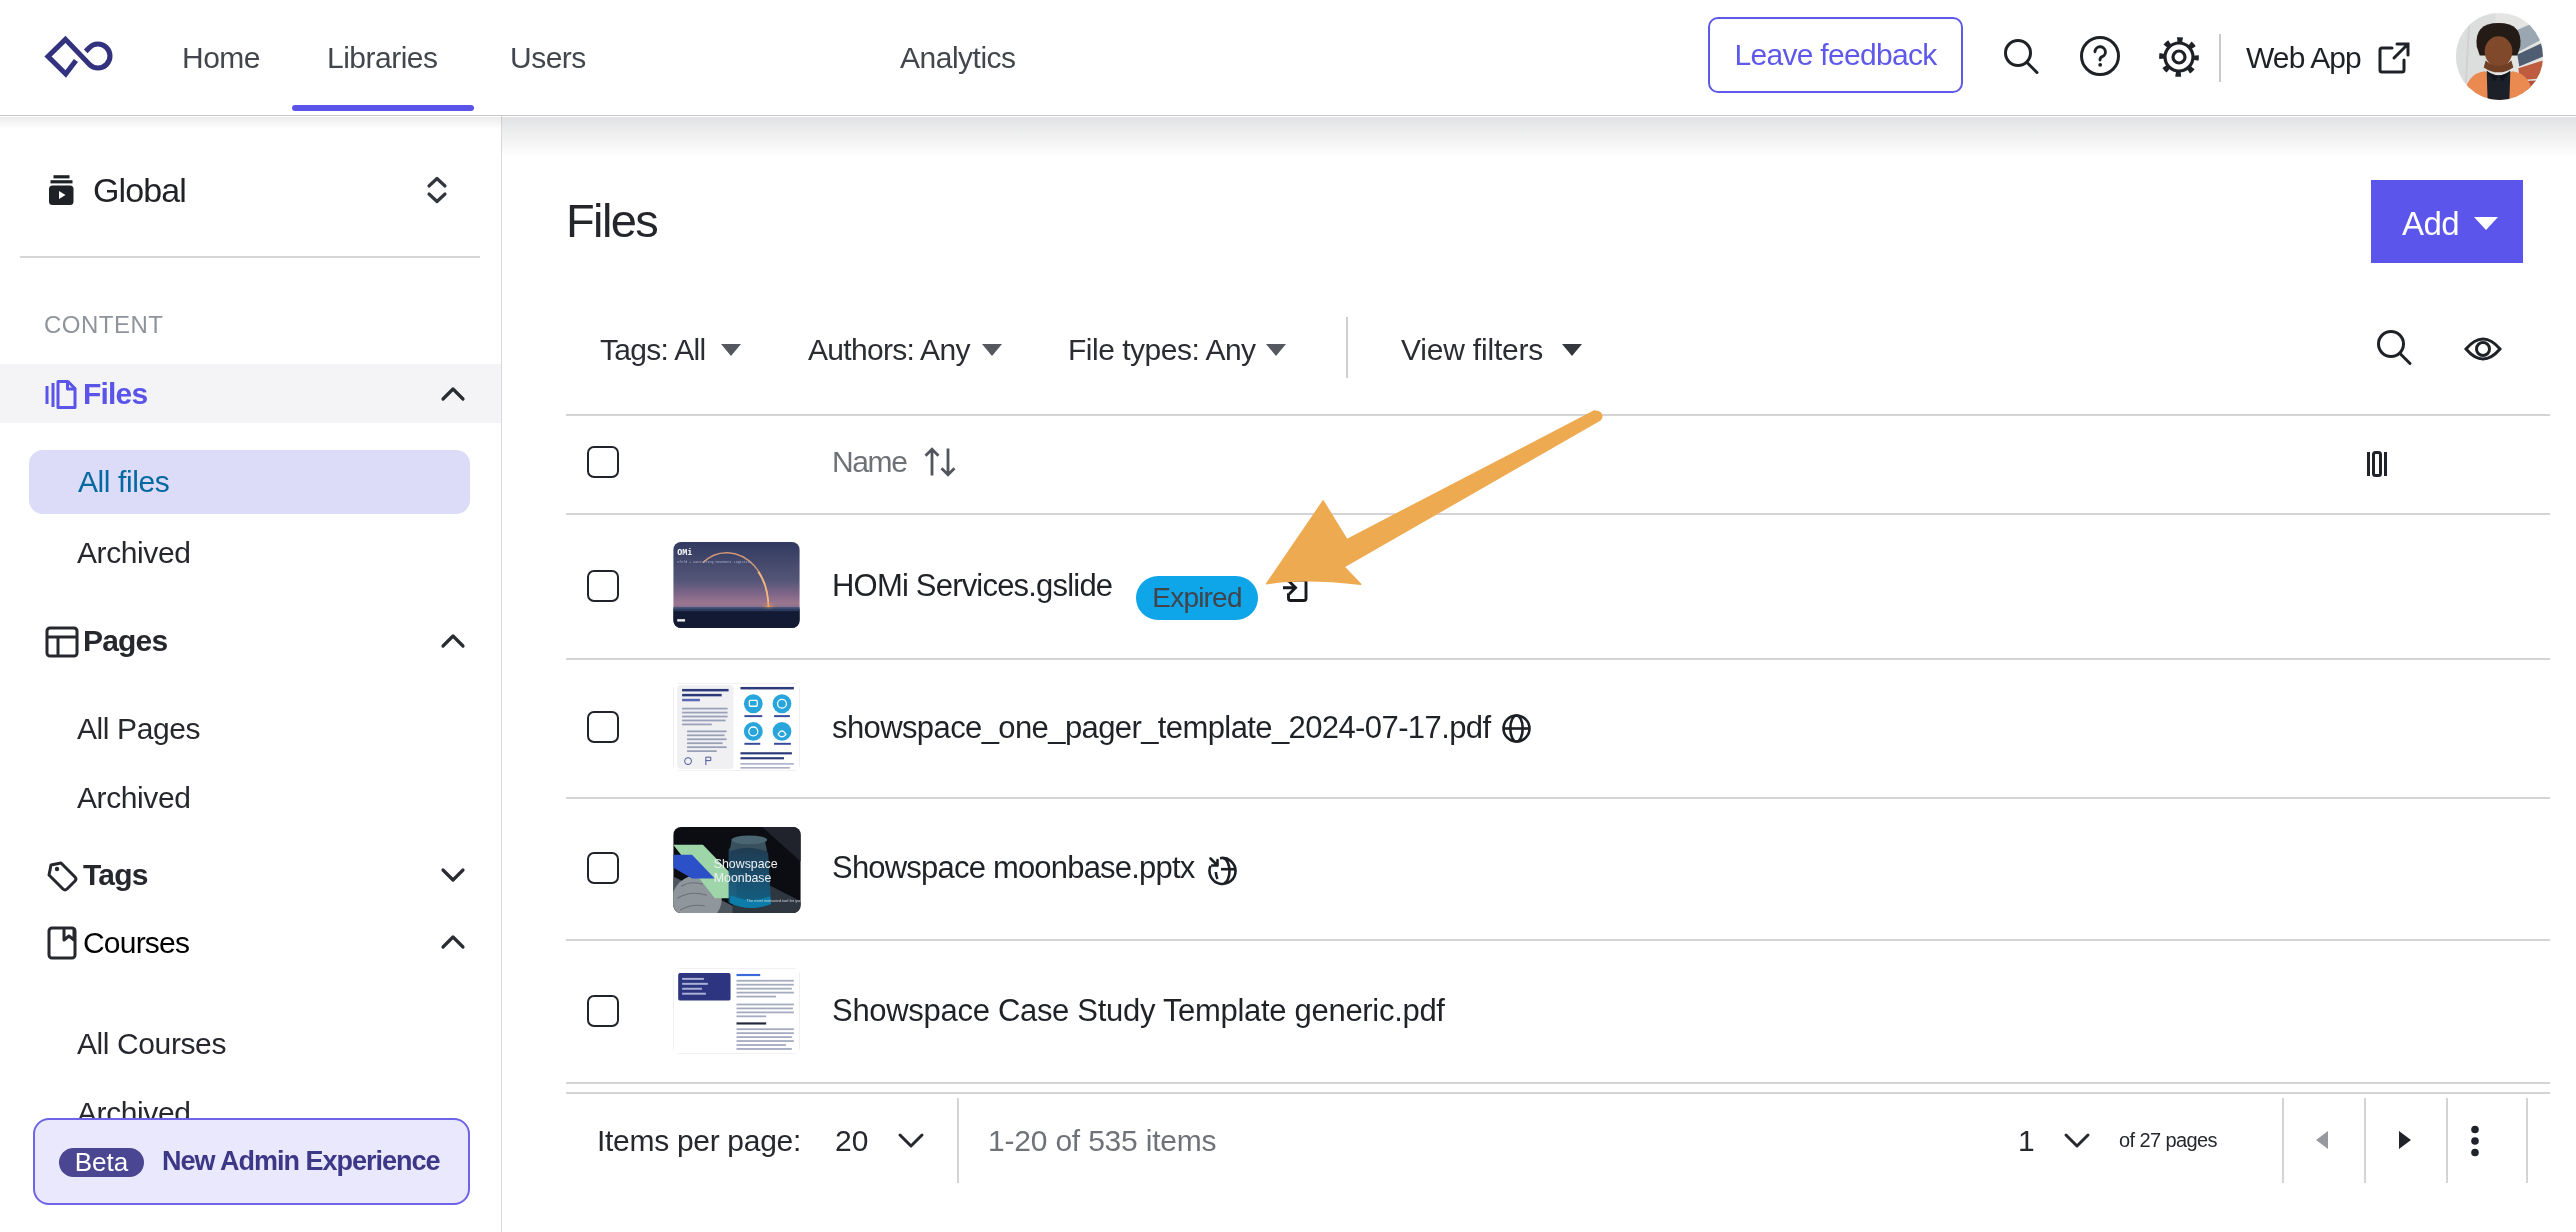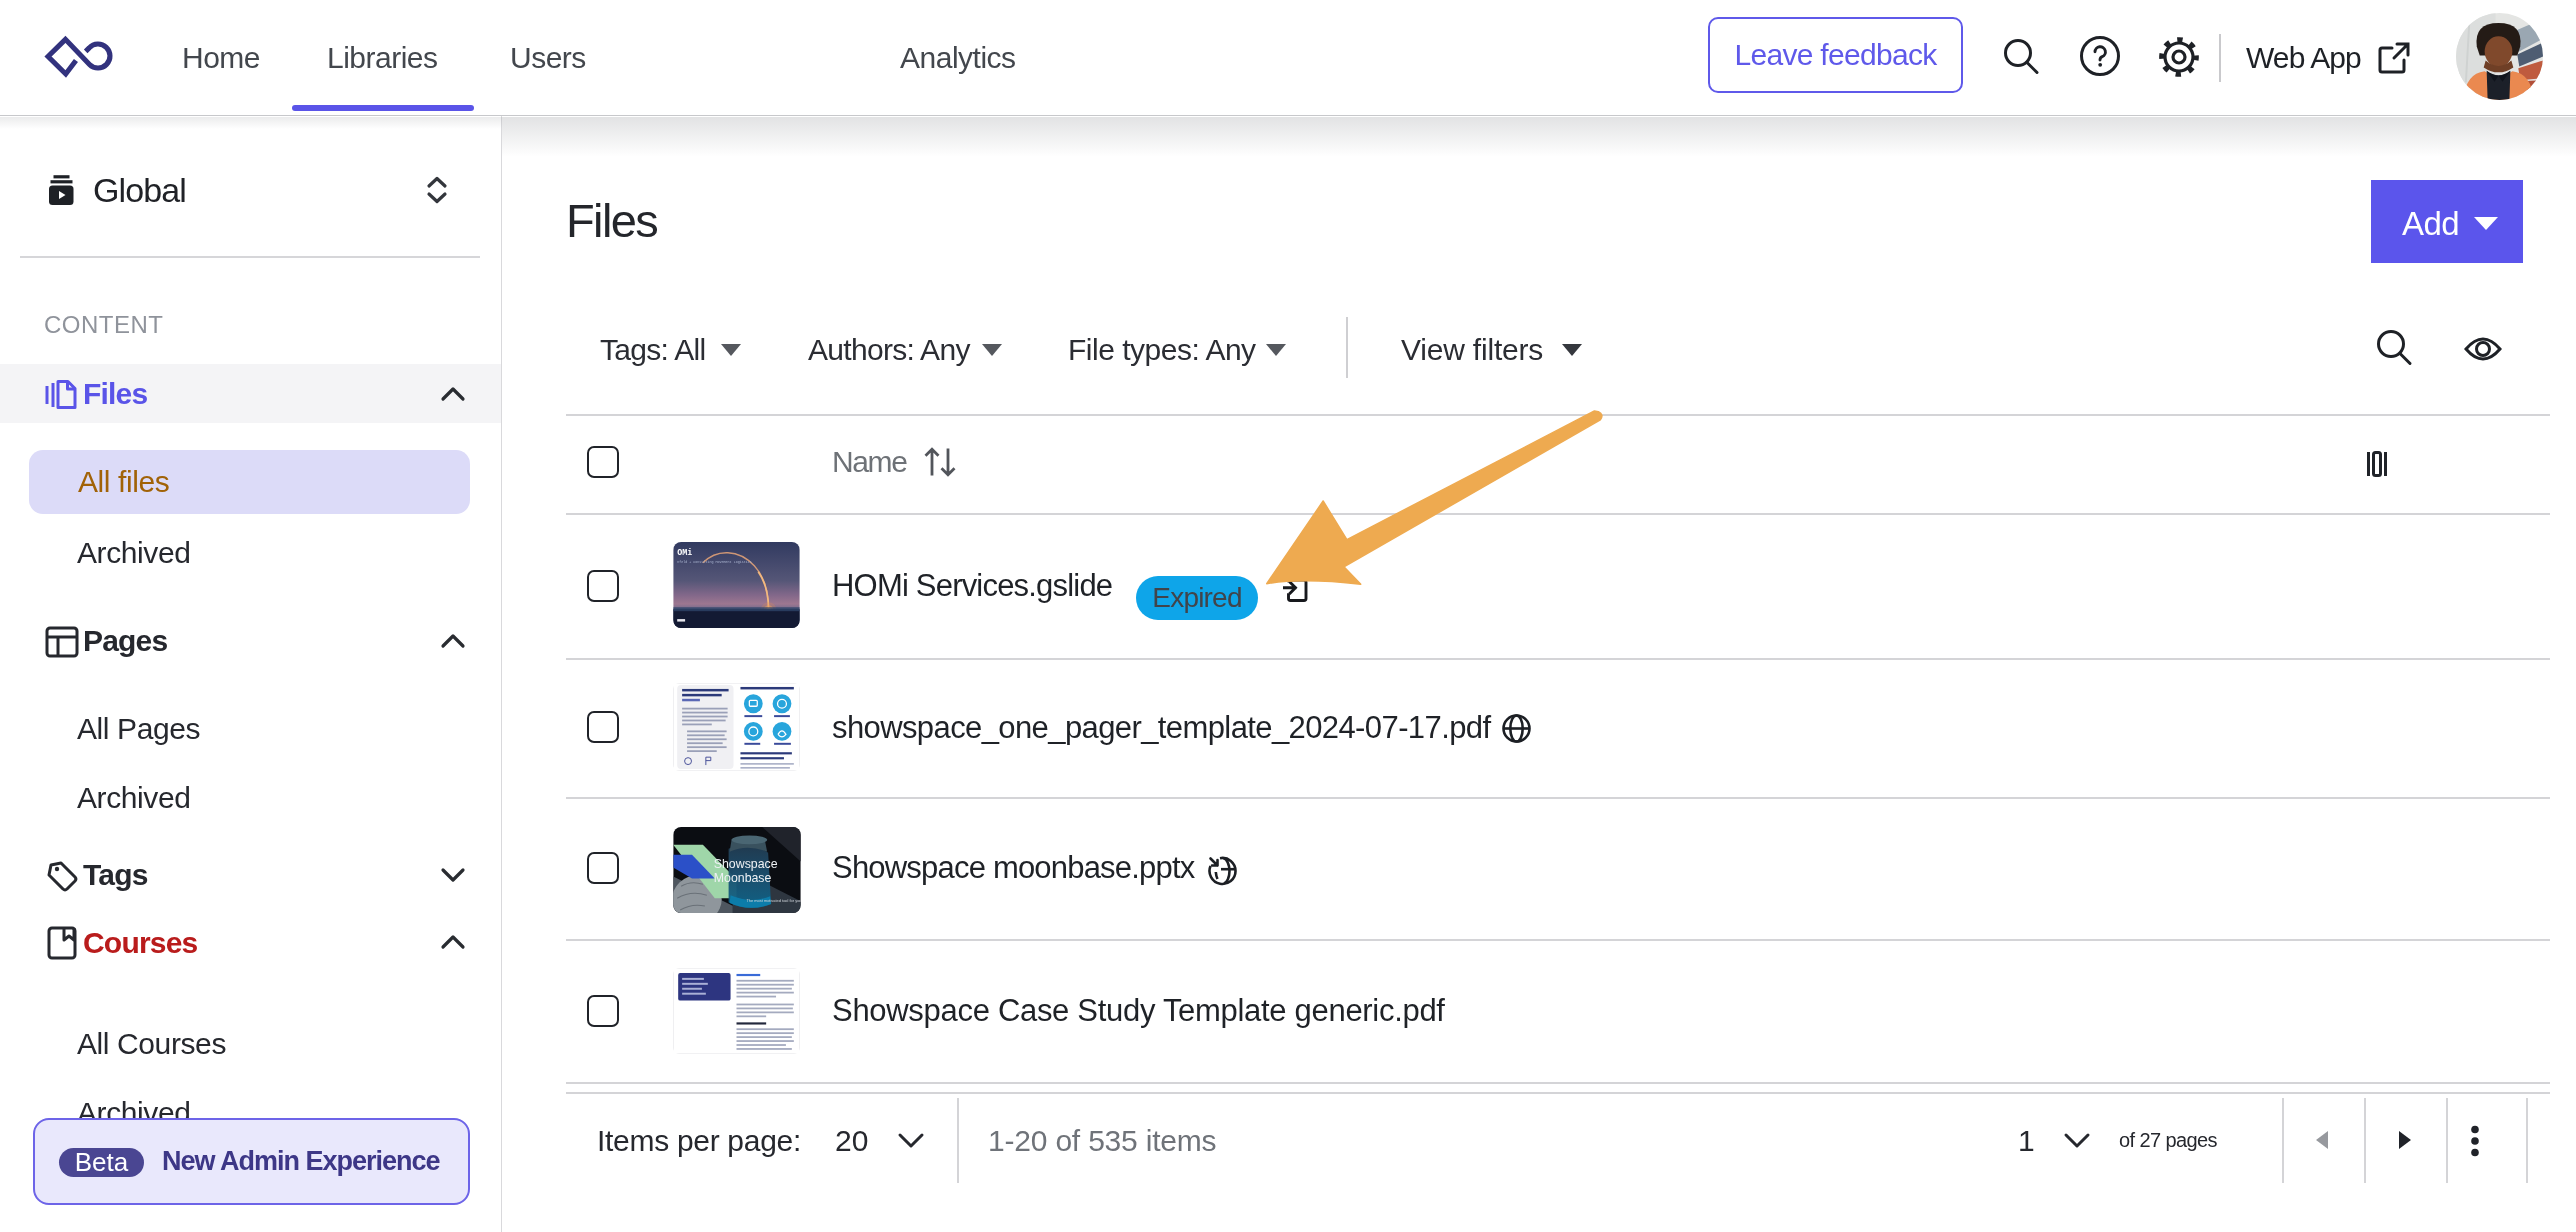--- a/index.html
+++ b/index.html
@@ -100,21 +100,21 @@
       <line x1="8" y1="5" x2="8" y2="29" stroke="#5a54e8" stroke-width="3"></line>
       <path d="M13 3.5 h10 l7 7 v19 h-17 Z" fill="none" stroke="#5a54e8" stroke-width="3" stroke-linejoin="round"></path>
       <path d="M22.5 4 v7 h7" fill="none" stroke="#5a54e8" stroke-width="3" stroke-linejoin="round"></path>
     </svg>
     <div class="abs ctr" style="left:83px;top:0;height:59px;font-size:30px;letter-spacing:-0.8px;font-weight:bold;color:#5a54e8">Files</div>
     <svg class="abs" style="left:440px;top:21px" width="26" height="18" viewBox="0 0 26 18">
       <path d="M3 14 L13 4 L23 14" fill="none" stroke="#292c31" stroke-width="3.2" stroke-linecap="round" stroke-linejoin="round"></path>
     </svg>
   </div>
 
-  <div class="abs ctr" style="left:29px;top:334px;width:441px;height:64px;background:#dcdbf8;border-radius:14px;font-size:30px;letter-spacing:-0.4px;color:#a16207">
+  <div class="abs ctr" style="left:29px;top:334px;width:441px;height:64px;background:#dcdbf8;border-radius:14px;font-size:30px;letter-spacing:-0.4px;color:#0369a1">
       <span style="margin-left:49px">All files</span>
     </div>
   <div class="abs ctr" style="left:77px;top:407px;height:59px;font-size:30px;letter-spacing:-0.4px;color:#26282e">Archived</div>
 
   <svg class="abs" style="left:45px;top:509px" width="34" height="34" viewBox="0 0 34 34">
     <rect x="2" y="3" width="30" height="28" rx="3" fill="none" stroke="#26282e" stroke-width="3"></rect>
     <line x1="2" y1="12" x2="32" y2="12" stroke="#26282e" stroke-width="3"></line>
     <line x1="13" y1="12" x2="13" y2="31" stroke="#26282e" stroke-width="3"></line>
   </svg>
   <div class="abs ctr" style="left:83px;top:495px;height:59px;font-size:30px;letter-spacing:-0.8px;font-weight:bold;color:#26282e">Pages</div>
@@ -131,21 +131,21 @@
   </svg>
   <div class="abs ctr" style="left:83px;top:742px;height:34px;font-size:30px;letter-spacing:-0.8px;font-weight:bold;color:#26282e">Tags</div>
   <svg class="abs" style="left:440px;top:750px" width="26" height="18" viewBox="0 0 26 18">
     <path d="M3 4 L13 14 L23 4" fill="none" stroke="#292c31" stroke-width="3.2" stroke-linecap="round" stroke-linejoin="round"></path>
   </svg>
 
   <svg class="abs" style="left:47px;top:810px" width="32" height="34" viewBox="0 0 32 34">
     <rect x="2" y="2" width="26" height="30" rx="3" fill="none" stroke="#26282e" stroke-width="3"></rect>
     <path d="M17 2 v12 l5 -4 l5 4 V2" fill="none" stroke="#26282e" stroke-width="3" stroke-linejoin="round"></path>
   </svg>
-  <div class="abs ctr" style="left:83px;top:810px;height:34px;font-size:30px;letter-spacing:-0.8px;font-weight:bold;color:#b91c1c">Courses</div>
+  <div class="abs ctr" style="left:83px;top:810px;height:34px;font-size:30px;letter-spacing:-0.8px;font-weight:normal;color:#000000">Courses</div>
   <svg class="abs" style="left:440px;top:817px" width="26" height="18" viewBox="0 0 26 18">
     <path d="M3 14 L13 4 L23 14" fill="none" stroke="#292c31" stroke-width="3.2" stroke-linecap="round" stroke-linejoin="round"></path>
   </svg>
 
   <div class="abs ctr" style="left:77px;top:898px;height:59px;font-size:30px;letter-spacing:-0.4px;color:#26282e">All Courses</div>
   <div class="abs ctr" style="left:77px;top:967px;height:59px;font-size:30px;letter-spacing:-0.4px;color:#26282e">Archived</div>
 
   <div class="abs" style="left:33px;top:1002px;width:437px;height:87px;background:#e9e8fc;border:2.5px solid #6d64e8;border-radius:16px">
     <div class="abs ctr" style="left:24px;top:28px;width:85px;height:29px;background:#4a4692;border-radius:15px;justify-content:center;font-size:26px;color:#fff">Beta</div>
     <div class="abs ctr" style="left:127px;top:0;height:83px;font-size:27px;letter-spacing:-1px;font-weight:bold;color:#3d3787;white-space:nowrap">New Admin Experience</div>

